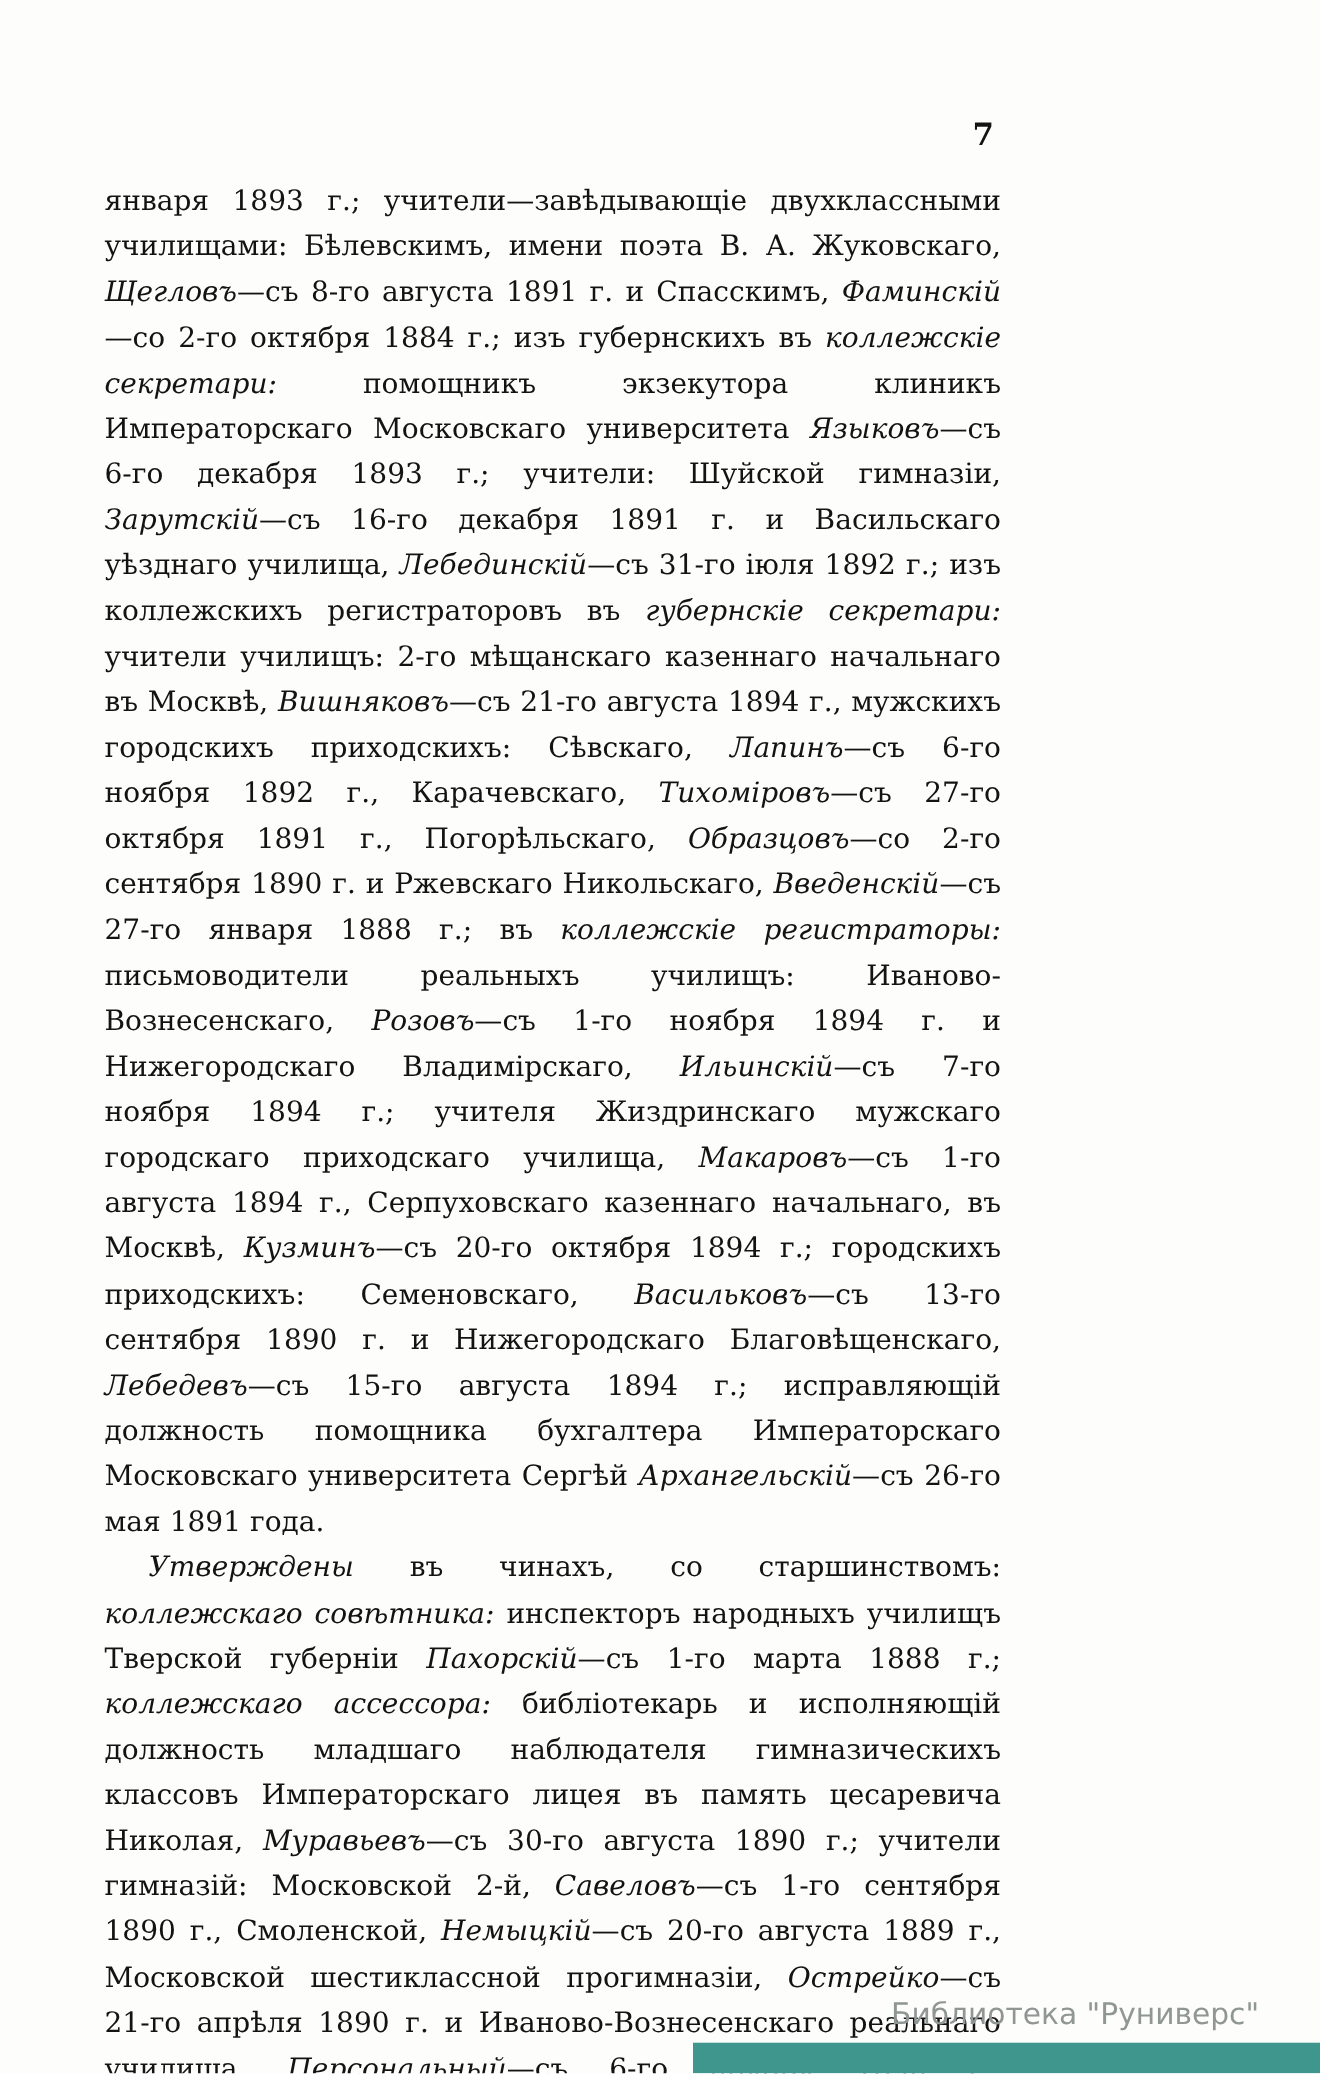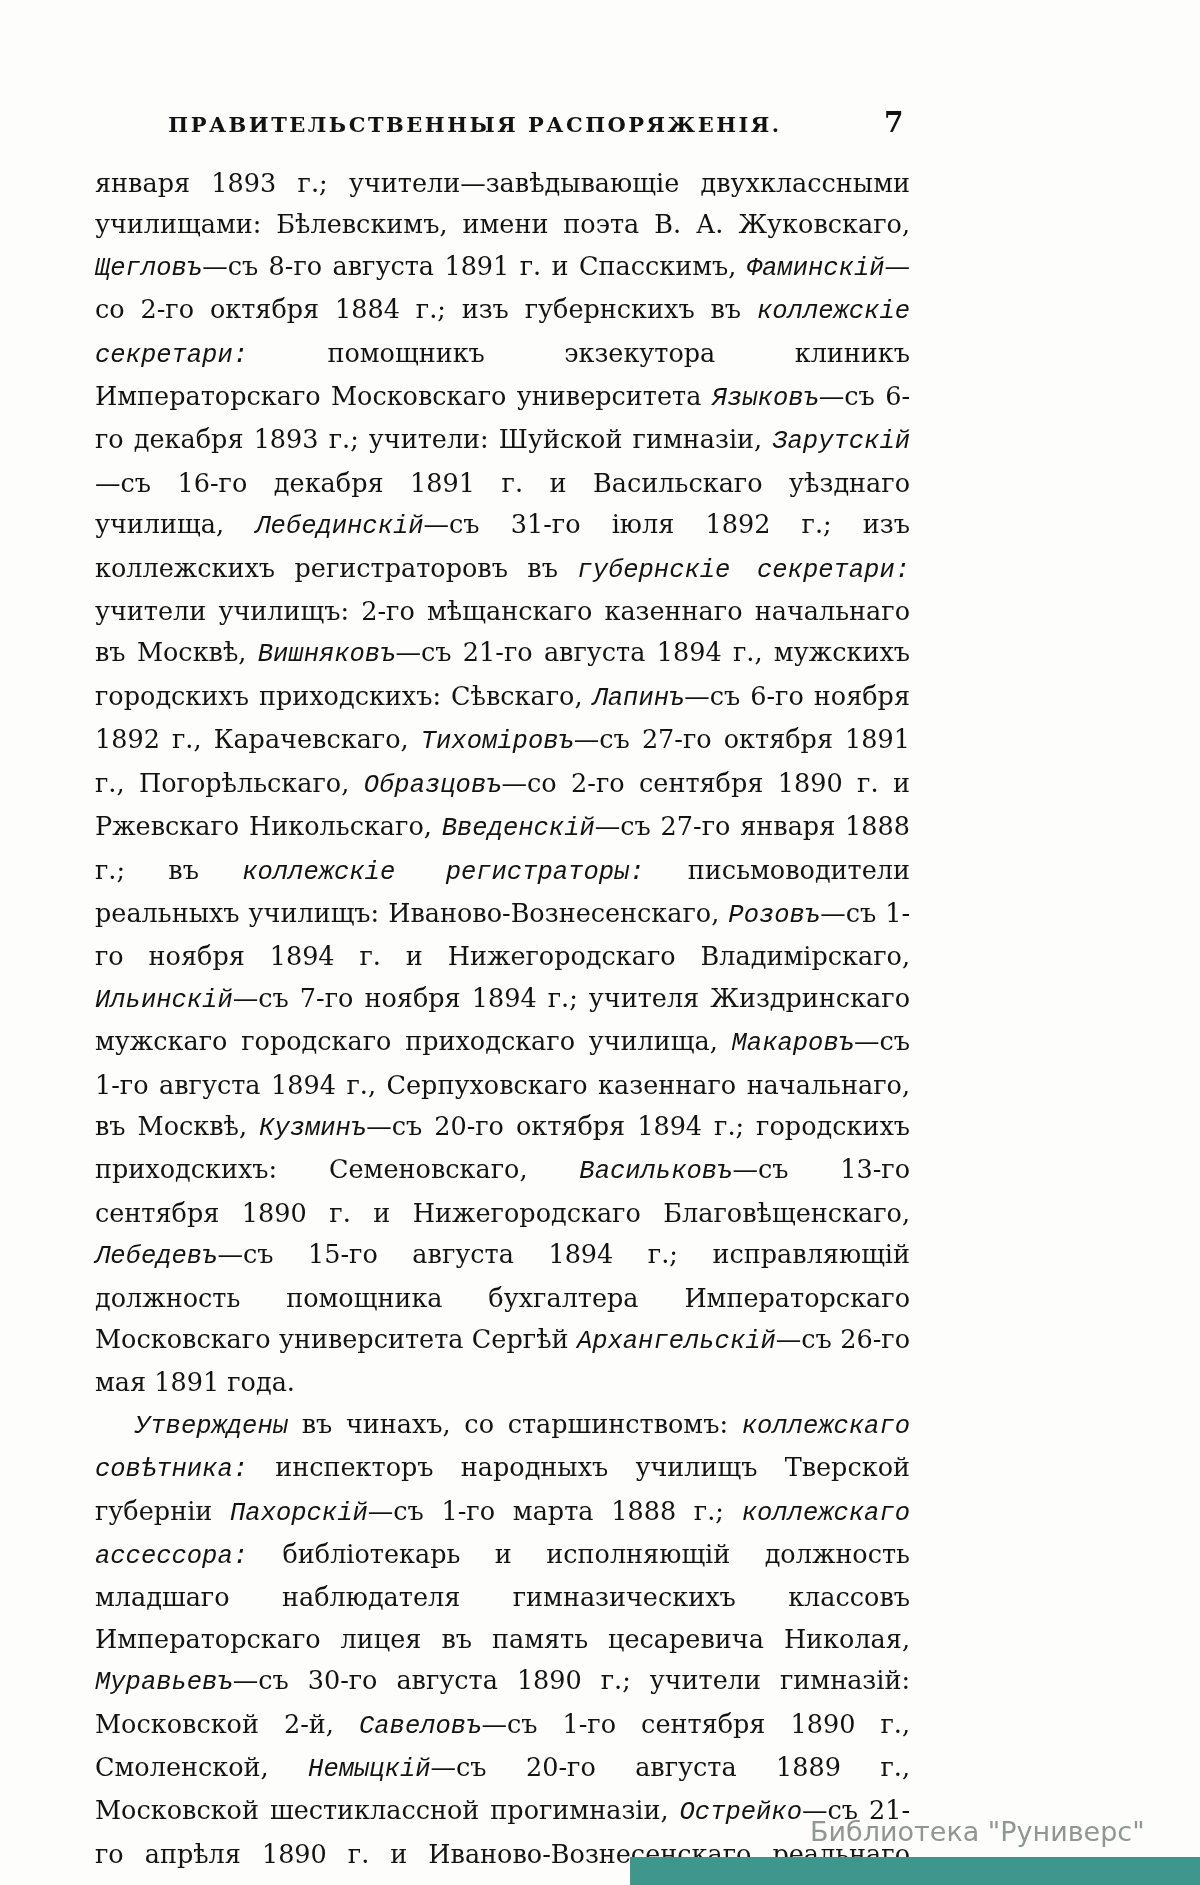--- a/index.html
+++ b/index.html
@@ -34,21 +34,21 @@
     position: absolute;
     left: 95px;
     top: 163px;
     width: 815px;
     font-size: 25.5px;
     line-height: 41.4px;
     text-align: justify;
   }
   .body-text p { margin: 0; padding: 0; }
   .body-text p.indent { text-indent: 40px; }
-  .it { font-style: italic; font-family: Liberation Mono, monospace; }
+  .it { font-style: italic; }
   .watermark {
     position: absolute;
     left: 810px;
     top: 1816px;
     font-family: "DejaVu Sans", "Liberation Sans", sans-serif;
     font-size: 27px;
     color: #8f9694;
     white-space: nowrap;
   }
   .footer-bar {
@@ -57,21 +57,20 @@
     top: 1857px;
     width: 570px;
     height: 28px;
   }
 </style>
 </head>
 <body>
 
 <div class="page">
 
-  <div class="header-title">ПРАВИТЕЛЬСТВЕННЫЯ РАСПОРЯЖЕНІЯ.</div>
 
   <div class="page-num">7</div>
 
   <div class="body-text">
       <p class=""><span>января 1893 г.; учители—завѣдывающіе двухклассными училищами: Бѣлевскимъ, имени поэта В. А. Жуковскаго, </span><span class="it">Щегловъ</span><span>—съ 8-го августа 1891 г. и Спасскимъ, </span><span class="it">Фаминскій</span><span>—со 2-го октября 1884 г.; изъ губернскихъ въ </span><span class="it">коллежскіе секретари:</span><span> помощникъ экзекутора клиникъ Императорскаго Московскаго университета </span><span class="it">Языковъ</span><span>—съ 6-го декабря 1893 г.; учители: Шуйской гимназіи, </span><span class="it">Зарутскій</span><span>—съ 16-го декабря 1891 г. и Васильскаго уѣзднаго училища, </span><span class="it">Лебединскій</span><span>—съ 31-го іюля 1892 г.; изъ коллежскихъ регистраторовъ въ </span><span class="it">губернскіе секретари:</span><span> учители училищъ: 2-го мѣщанскаго казеннаго начальнаго въ Москвѣ, </span><span class="it">Вишняковъ</span><span>—съ 21-го августа 1894 г., мужскихъ городскихъ приходскихъ: Сѣвскаго, </span><span class="it">Лапинъ</span><span>—съ 6-го ноября 1892 г., Карачевскаго, </span><span class="it">Тихоміровъ</span><span>—съ 27-го октября 1891 г., Погорѣльскаго, </span><span class="it">Образцовъ</span><span>—со 2-го сентября 1890 г. и Ржевскаго Никольскаго, </span><span class="it">Введенскій</span><span>—съ 27-го января 1888 г.; въ </span><span class="it">коллежскіе регистраторы:</span><span> письмоводители реальныхъ училищъ: Иваново-Вознесенскаго, </span><span class="it">Розовъ</span><span>—съ 1-го ноября 1894 г. и Нижегородскаго Владимірскаго, </span><span class="it">Ильинскій</span><span>—съ 7-го ноября 1894 г.; учителя Жиздринскаго мужскаго городскаго приходскаго училища, </span><span class="it">Макаровъ</span><span>—съ 1-го августа 1894 г., Серпуховскаго казеннаго начальнаго, въ Москвѣ, </span><span class="it">Кузминъ</span><span>—съ 20-го октября 1894 г.; городскихъ приходскихъ: Семеновскаго, </span><span class="it">Васильковъ</span><span>—съ 13-го сентября 1890 г. и Нижегородскаго Благовѣщенскаго, </span><span class="it">Лебедевъ</span><span>—съ 15-го августа 1894 г.; исправляющій должность помощника бухгалтера Императорскаго Московскаго университета Сергѣй </span><span class="it">Архангельскій</span><span>—съ 26-го мая 1891 года.</span></p>
       <p class="indent"><span class="it">Утверждены</span><span> въ чинахъ, со старшинствомъ: </span><span class="it">коллежскаго совѣтника:</span><span> инспекторъ народныхъ училищъ Тверской губерніи </span><span class="it">Пахорскій</span><span>—съ 1-го марта 1888 г.; </span><span class="it">коллежскаго ассессора:</span><span> библіотекарь и исполняющій должность младшаго наблюдателя гимназическихъ классовъ Императорскаго лицея въ память цесаревича Николая, </span><span class="it">Муравьевъ</span><span>—съ 30-го августа 1890 г.; учители гимназій: Московской 2-й, </span><span class="it">Савеловъ</span><span>—съ 1-го сентября 1890 г., Смоленской, </span><span class="it">Немыцкій</span><span>—съ 20-го августа 1889 г., Московской шестиклассной прогимназіи, </span><span class="it">Острейко</span><span>—съ 21-го апрѣля 1890 г. и Иваново-Вознесенскаго реальнаго училища, </span><span class="it">Персональный</span><span>—съ 6-го ноября 1890 г.; наставникъ Новоторжской учительской семинаріи, </span></p>
     </div>
 
   <div class="watermark">Библиотека "Руниверс"</div>
 

